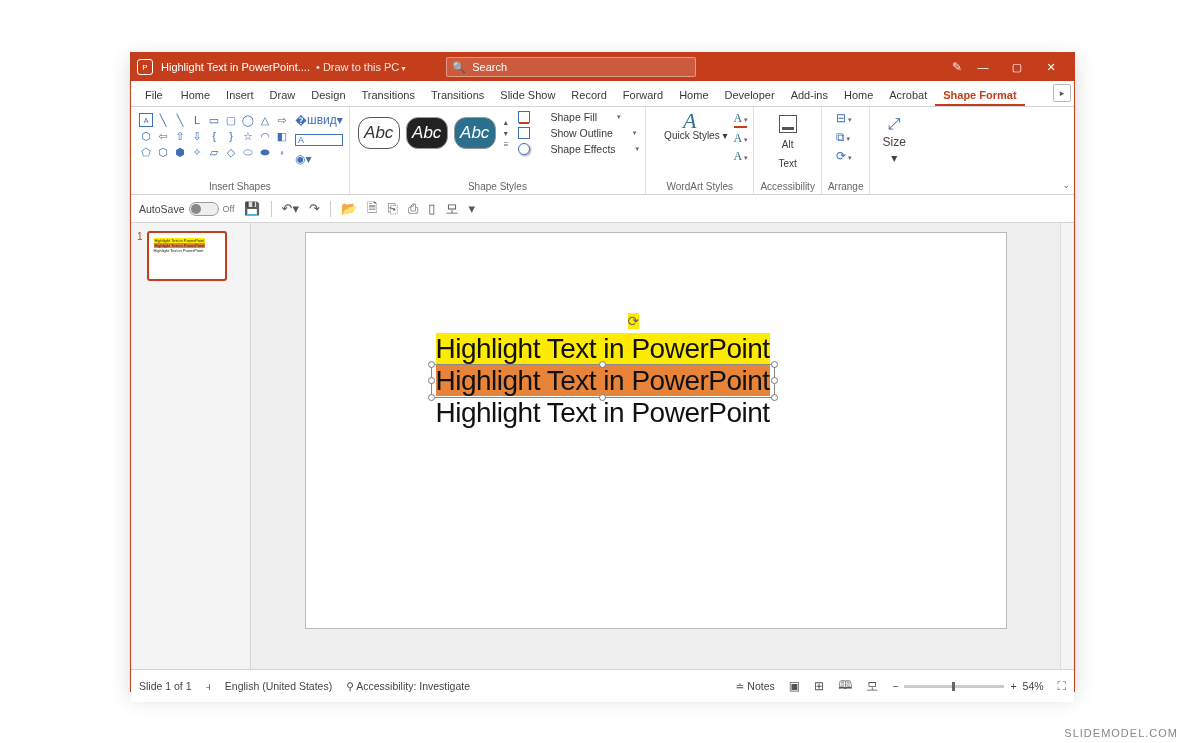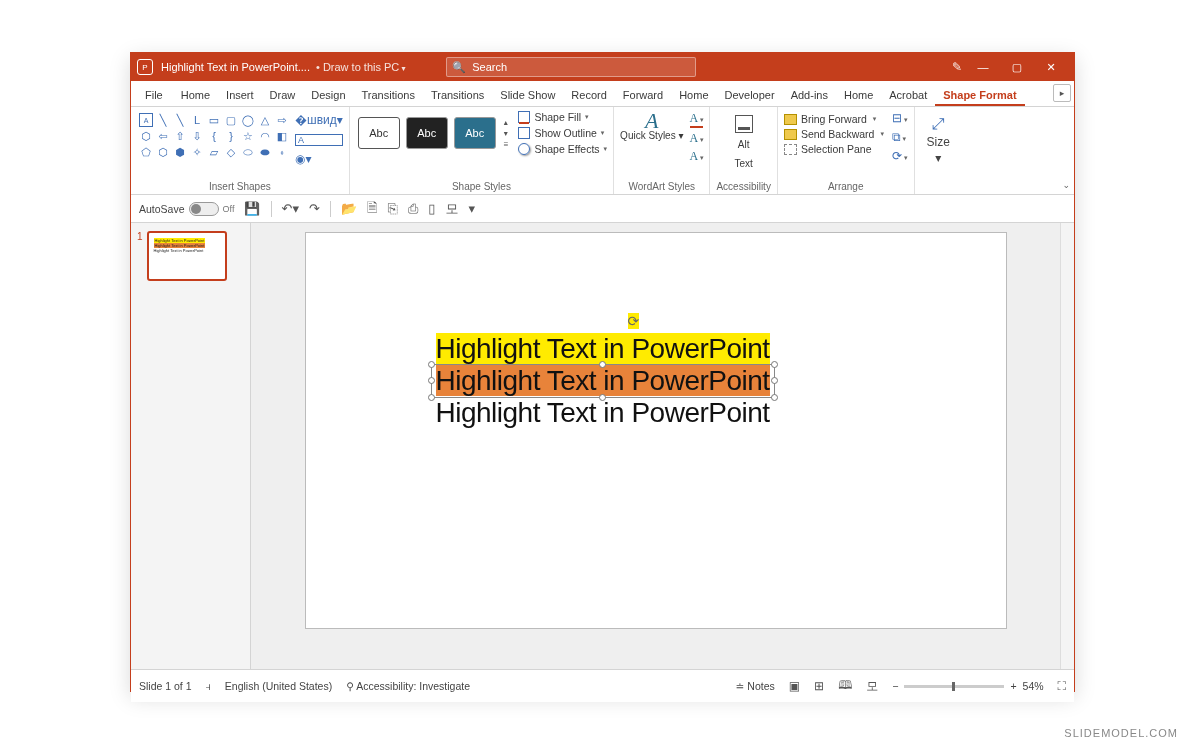--- a/index.html
+++ b/index.html
@@ -26,36 +26,36 @@
   .ribbon { height: 88px; border-bottom: 1px solid #d4d4d4; display: flex; font-size: 10px; color: #3a3a3a; position: relative; background:#fff;}
   .rgroup { border-right: 1px solid #e0e0e0; padding: 4px 6px 2px; display: flex; flex-direction: column; justify-content: space-between; }
   .rgroup .lbl { text-align: center; color: #666; font-size: 10px; padding-top: 1px; }
   
   .shapesgrid { display: grid; grid-template-columns: repeat(9, 14px); grid-auto-rows: 14px; gap: 2px 3px; padding: 2px;}
   .shapesgrid span { color: #3f6fb5; font-size: 11px; line-height: 14px; text-align: center; }
   .shapeside { display:flex; flex-direction:column; gap:6px; margin-left:4px; color:#3f6fb5; font-size:12px;}
   .gflex { display:flex; }
   
   .styleswatches { display:flex; gap:6px; align-items:center; padding:4px 2px; }
-  .sw { width: 42px; height: 32px; border-radius: 3px; display:flex; align-items:center; justify-content:center; font-size:11px; border:1px solid #999;}
+  .sw { width: 42px; height: 32px; border-radius: 12px; display:flex; align-items:center; justify-content:center; font-size:17px; border:1px solid #999;font-style:italic;}
   .sw1 { background:#fff; color:#333; border-color:#555;}
   .sw2 { background:#222; color:#fff; }
   .sw3 { background:#2b6f8c; color:#fff; }
   .swmore { display:flex; flex-direction:column; font-size:8px; color:#555; margin-left:2px; gap:2px;}
   .sfillcol { display:flex; flex-direction:column; gap:4px; margin-left:8px; font-size:10.5px;}
-  .sfillcol .row { display:flex; align-items:center; gap:4px; white-space:nowrap;}
+  .sfillcol .row { display:flex; align-items:center; gap:20px; white-space:nowrap;}
   .sfillcol .row::after { content:" ▾"; font-size:7px; color:#666;}
   .sicon { width:12px; height:12px; border:1px solid #3f6fb5; display:inline-block; }
   .sicon.fill { background:linear-gradient(#fff,#fff); position:relative;}
   .sicon.fill::after{content:""; position:absolute; left:0; right:0; bottom:-2px; height:2px; background:#c43e1c;}
   .sicon.eff { border-radius:50%; box-shadow:1px 1px 2px rgba(0,0,0,.4);}
   
   .wgroup .big { display:flex; gap:4px; align-items:flex-start;}
   .wgroup .bigA { font-size:22px; font-family: serif; font-style:italic; color:#2b6f8c; line-height:20px;}
-  .wgroup .qlabel { font-size:10px; text-align:left; line-height:10px;}
+  .wgroup .qlabel { font-size:10px; text-align:left; line-height:10px;margin-left:12px;}
   .wgroup .mini { display:flex; flex-direction:column; gap:3px; font-size:12px; margin-left:2px;}
   .wgroup .mini span { color:#2b6f8c; font-family:serif; }
   .wgroup .mini span::after{ content:" ▾"; font-size:7px; color:#666;}
   
   .altt { display:flex; flex-direction:column; align-items:center; gap:2px; padding:4px 6px 0;}
   .altt .ico { width:18px; height:18px; border:1px solid #555; position:relative;}
   .altt .ico::after{content:""; position:absolute; left:2px; right:2px; bottom:2px; height:3px; background:#555;}
   
   .arrgroup .rows { display:flex; flex-direction:column; gap:3px; font-size:10.5px; padding-top:2px;}
   .arrgroup .rows .row { display:flex; align-items:center; gap:4px; white-space:nowrap;}
@@ -240,34 +240,20 @@
     <div class="rgroup">
       <div class="altt">
         <div class="ico"></div>
         <div style="text-align:center; line-height:19px;">Alt<br>Text</div>
       </div>
       <div class="lbl">Accessibility</div>
     </div>
 
     <div class="rgroup arrgroup">
       <div class="gflex">
-        <div class="rows">
-          <div class="row">
-              <span class="ico"></span>
-              <span>Bring Forward</span>
-            </div>
-          <div class="row">
-              <span class="ico"></span>
-              <span>Send Backward</span>
-            </div>
-          <div class="row nosub">
-              <span class="ico sel"></span>
-              <span>Selection Pane</span>
-            </div>
-        </div>
         <div class="arrside">
           <span>⊟</span>
           <span>⧉</span>
           <span>⟳</span>
         </div>
       </div>
       <div class="lbl">Arrange</div>
     </div>
 
     <div class="rgroup" style="border-right:none;">

